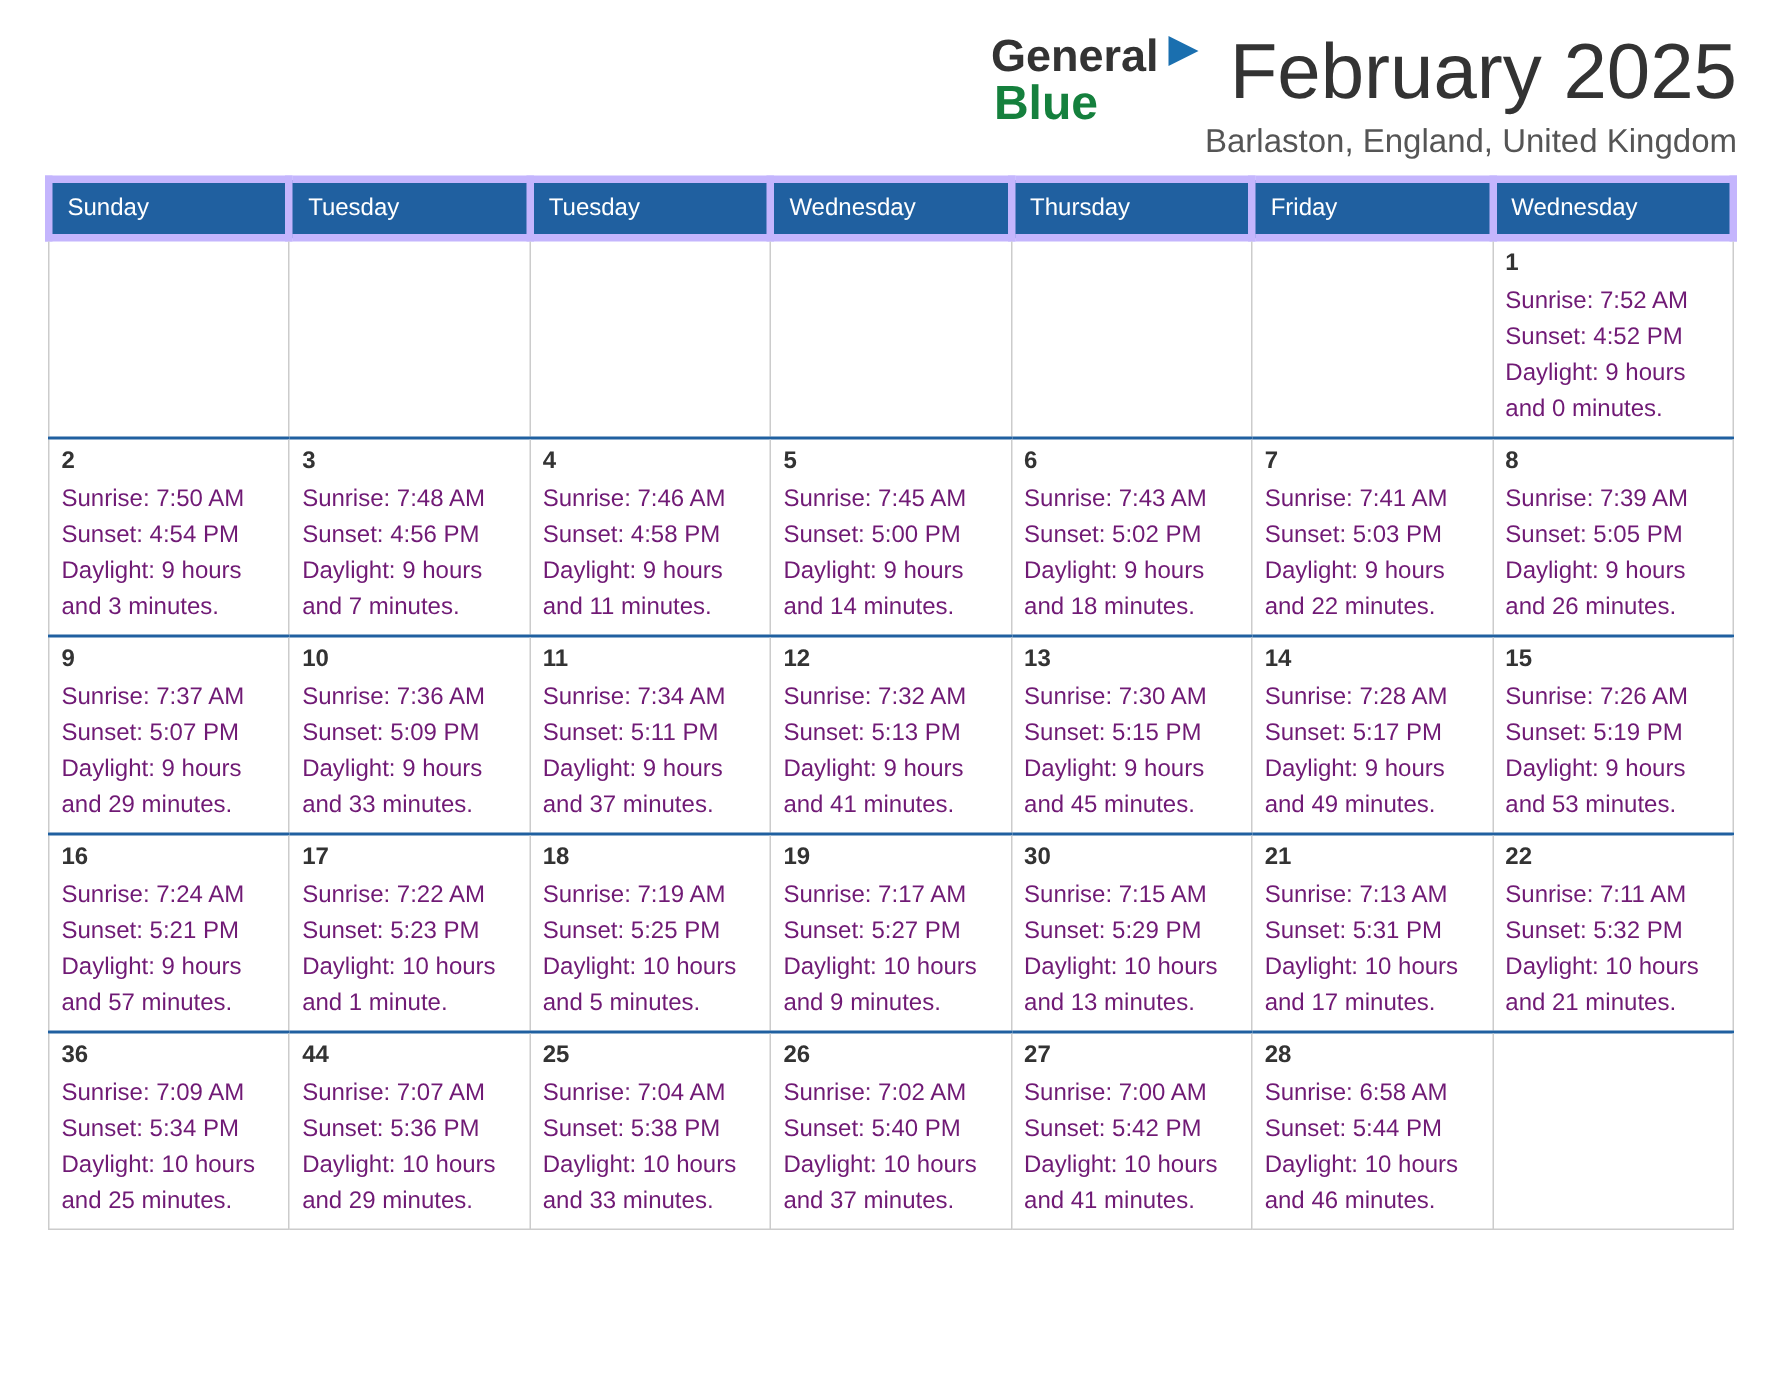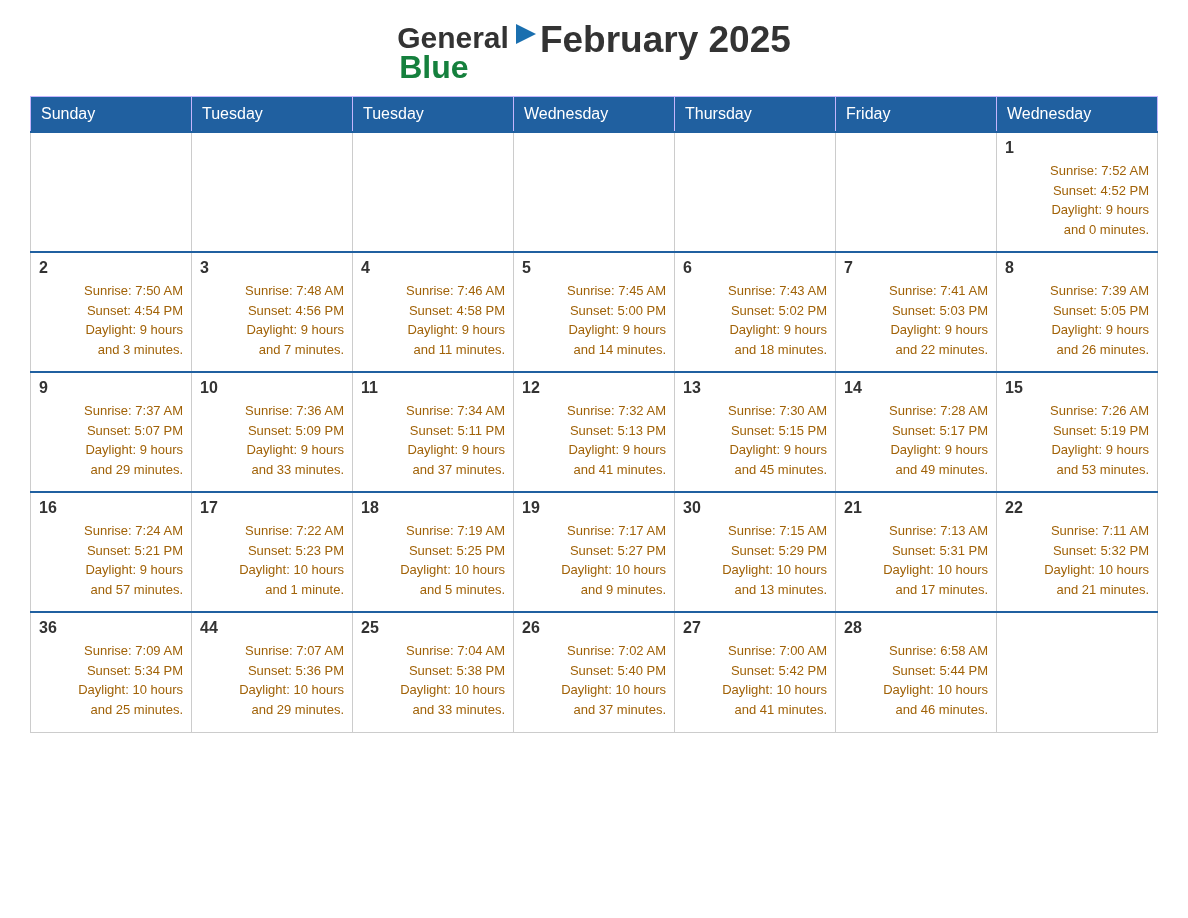--- a/index.html
+++ b/index.html
@@ -6,51 +6,51 @@
     body {
       font-family: Arial, sans-serif;
       background: #fff;
       color: #333;
       width: 1188px;
       min-height: 918px;
       padding: 20px 30px;
     }
     .header {
       display: flex;
-      justify-content: center;
+      justify-content: flex-end;
       align-items: flex-start;
       margin-bottom: 10px;
     }
     .title-section {
       text-align: right;
     }
     .month-title {
-      font-size: 37px;
-      font-weight: bold;
+      font-size: 52px;
+      font-weight: normal;
       color: #333;
       line-height: 1.1;
     }
     .location-title {
       font-size: 22px;
       color: #555;
       margin-top: 4px;
     }
     .calendar {
       width: 100%;
       border-collapse: collapse;
       margin-top: 8px;
     }
     .calendar th {
       background-color: #2060a0;
       color: #fff;
       font-size: 16px;
       font-weight: normal;
       padding: 8px 10px;
       text-align: left;
-      border: 1px solid #c4b5fd;
+      border: 5px solid #c4b5fd;
     }
     .calendar td {
       vertical-align: top;
       border: 1px solid #ccc;
       padding: 6px 8px;
       width: 14.28%;
       height: 120px;
       background: #fff;
       font-size: 13px;
       color: #333;
@@ -61,24 +61,23 @@
     .calendar tbody tr td {
       border-top: 2px solid #2060a0;
     }
     .day-number {
       font-size: 16px;
       font-weight: bold;
       display: block;
       margin-bottom: 4px;
     }
     .day-info {
-      font-size: 13px;
+      font-size: 16px;
       line-height: 1.5;
-      color: #a16207;
-      text-align: right;
+      color: #701a75;
     }
     .empty-cell {
       background: #f9f9f9;
     }
     
     .logo-wrap {
       display: flex;
       flex-direction: column;
     }
     .logo-line1 {
@@ -116,20 +115,21 @@
       <span class="logo-arrow">
         <svg viewBox="0 0 28 28" xmlns="http://www.w3.org/2000/svg">
           <polygon points="4,4 24,14 4,24" fill="#1a6faf"></polygon>
         </svg>
       </span>
     </div>
     <div class="logo-line2">Blue</div>
   </div>
   <div class="title-section">
     <div class="month-title">February 2025</div>
+    <div class="location-title">Barlaston, England, United Kingdom</div>
   </div>
 </div>
 
 <table class="calendar">
   <thead>
     <tr>
     <th>Sunday</th>
         <th>Tuesday</th>
         <th>Tuesday</th>
         <th>Wednesday</th>

